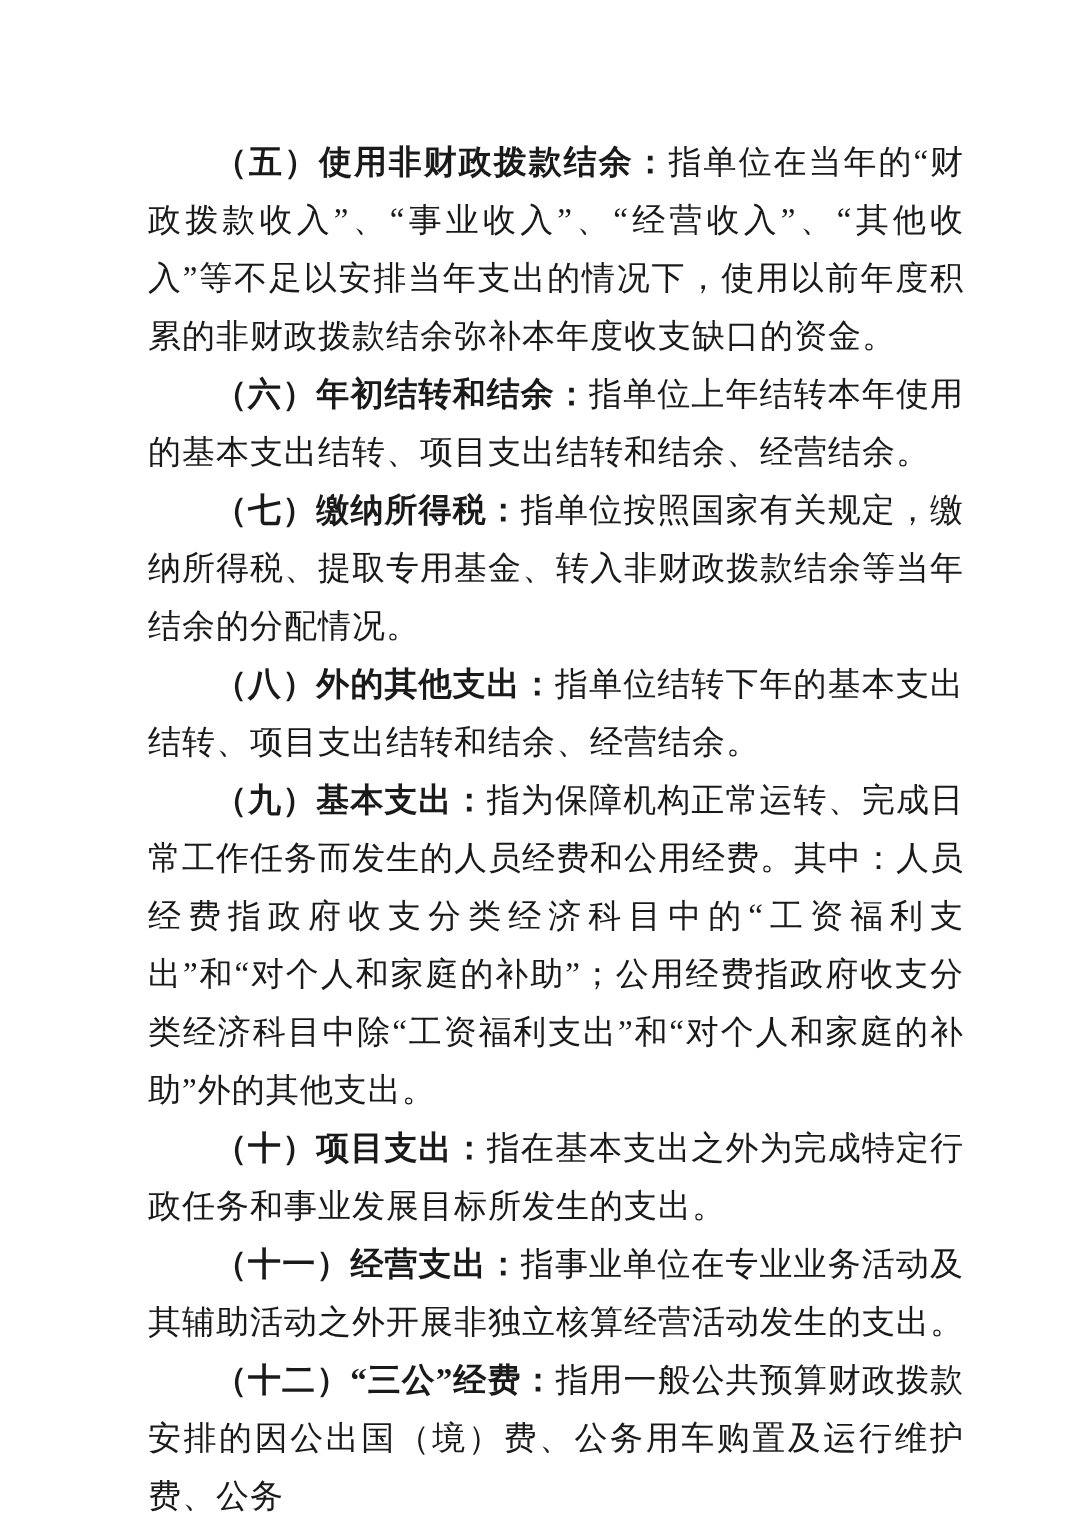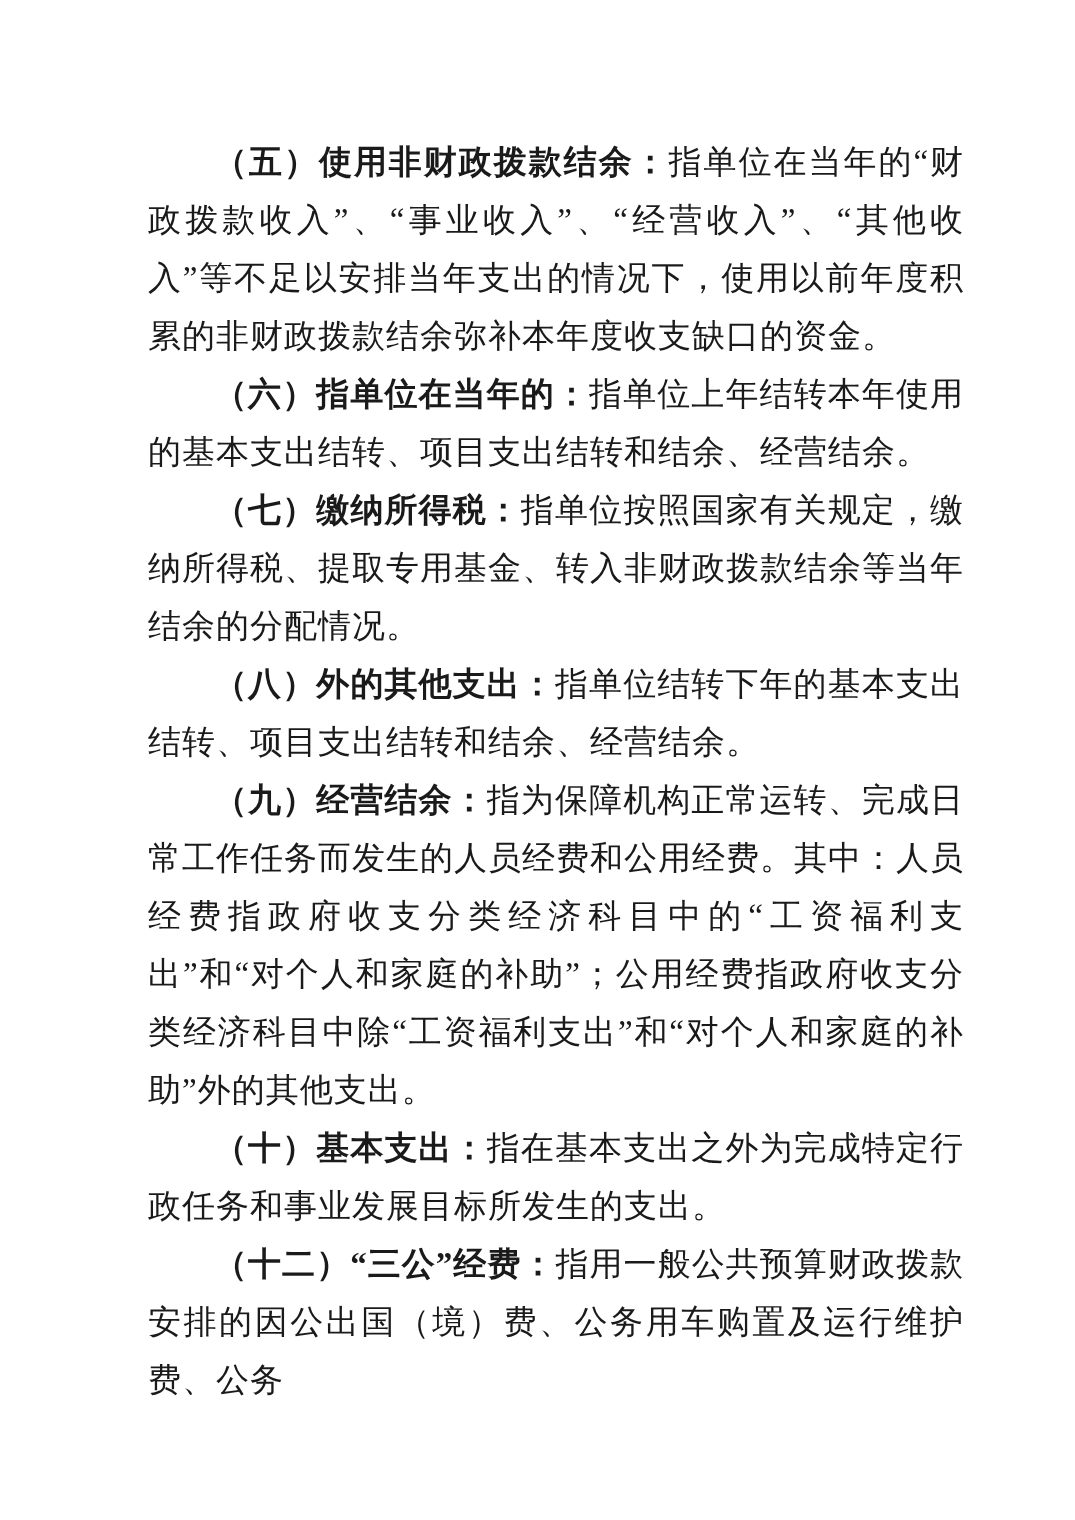--- a/index.html
+++ b/index.html
@@ -40,27 +40,28 @@
   }
 </style>
 </head>
 <body>
 
 <div class="page">
   <div class="text-block">
 
     <p class="para"><span class="lead">（五）使用非财政拨款结余：</span><span class="body">指单位在当年的“财政拨款收入”、“事业收入”、“经营收入”、“其他收入”等不足以安排当年支出的情况下，使用以前年度积累的非财政拨款结余弥补本年度收支缺口的资金。</span></p>
 
-    <p class="para"><span class="lead">（六）指单位在当年的：</span><span class="body">指单位上年结转本年使用的基本支出结转、项目支出结转和结余、经营结余。</span></p>
+    <p class="para"><span class="lead">（六）年初结转和结余：</span><span class="body">指单位上年结转本年使用的基本支出结转、项目支出结转和结余、经营结余。</span></p>
 
     <p class="para"><span class="lead">（七）缴纳所得税：</span><span class="body">指单位按照国家有关规定，缴纳所得税、提取专用基金、转入非财政拨款结余等当年结余的分配情况。</span></p>
 
     <p class="para"><span class="lead">（八）外的其他支出：</span><span class="body">指单位结转下年的基本支出结转、项目支出结转和结余、经营结余。</span></p>
 
-    <p class="para"><span class="lead">（九）经营结余：</span><span class="body">指为保障机构正常运转、完成日常工作任务而发生的人员经费和公用经费。其中：人员经费指政府收支分类经济科目中的“工资福利支出”和“对个人和家庭的补助”；公用经费指政府收支分类经济科目中除“工资福利支出”和“对个人和家庭的补助”外的其他支出。</span></p>
+    <p class="para"><span class="lead">（九）基本支出：</span><span class="body">指为保障机构正常运转、完成日常工作任务而发生的人员经费和公用经费。其中：人员经费指政府收支分类经济科目中的“工资福利支出”和“对个人和家庭的补助”；公用经费指政府收支分类经济科目中除“工资福利支出”和“对个人和家庭的补助”外的其他支出。</span></p>
 
-    <p class="para"><span class="lead">（十）基本支出：</span><span class="body">指在基本支出之外为完成特定行政任务和事业发展目标所发生的支出。</span></p>
+    <p class="para"><span class="lead">（十）项目支出：</span><span class="body">指在基本支出之外为完成特定行政任务和事业发展目标所发生的支出。</span></p>
 
+    <p class="para"><span class="lead">（十一）经营支出：</span><span class="body">指事业单位在专业业务活动及其辅助活动之外开展非独立核算经营活动发生的支出。</span></p>
 
     <p class="para"><span class="lead">（十二）“三公”经费：</span><span class="body">指用一般公共预算财政拨款安排的因公出国（境）费、公务用车购置及运行维护费、公务</span></p>
 
   </div>
 </div>
 
 </body></html>

